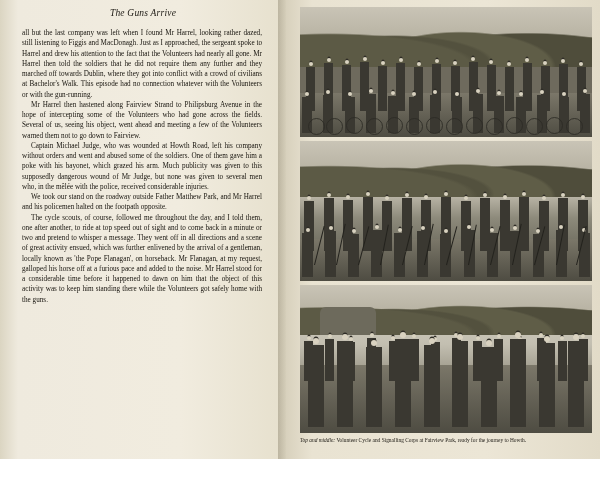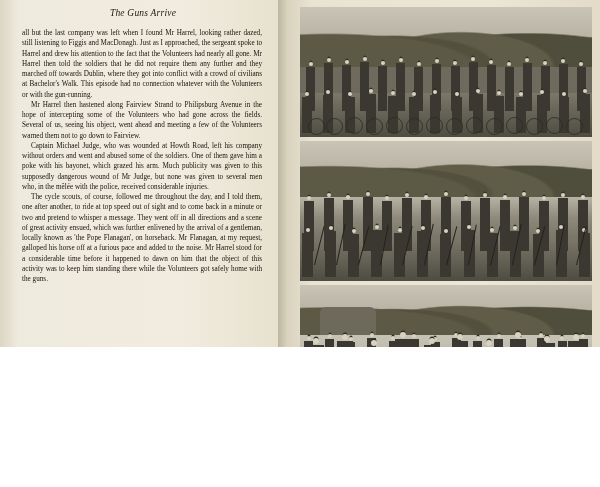--- a/index.html
+++ b/index.html
@@ -3,21 +3,21 @@
 <meta charset="utf-8">
 <style>
   html, body {
     margin: 0;
     padding: 0;
     background: #ffffff;
   }
   .page {
     position: relative;
     width: 600px;
-    height: 347px;
+    height: 459px;
     background: #701a75;
     overflow: hidden;
     font-family: "Liberation Serif", serif;
   }
   
   .text-page {
     position: absolute;
     left: 0;
     top: 0;
     width: 286px;
@@ -185,20 +185,21 @@
 <div class="page">
 
   <div class="text-page">
     <div class="paper-grad"></div>
     <div class="running-head">The Guns Arrive</div>
 
     <div class="body-col">
       <p>all but the last company was left when I found Mr Harrel, looking rather dazed, still listening to Figgis and MacDonagh. Just as I approached, the sergeant spoke to Harrel and drew his attention to the fact that the Volunteers had nearly all gone. Mr Harrel then told the soldiers that he did not require them any further and they marched off towards Dublin, where they got into conflict with a crowd of civilians at Bachelor's Walk. This episode had no connection whatever with the Volunteers or with the gun-running.</p>
       <p class="ind">Mr Harrel then hastened along Fairview Strand to Philipsburg Avenue in the hope of intercepting some of the Volunteers who had gone across the fields. Several of us, seeing his object, went ahead and meeting a few of the Volunteers warned them not to go down to Fairview.</p>
       <p class="ind">Captain Michael Judge, who was wounded at Howth Road, left his company without orders and went and abused some of the soldiers. One of them gave him a poke with his bayonet, which grazed his arm. Much publicity was given to this supposedly dangerous wound of Mr Judge, but none was given to several men who, in the mêlée with the police, received considerable injuries.</p>
+      <p class="ind">We took our stand on the roadway outside Father Matthew Park, and Mr Harrel and his policemen halted on the footpath opposite.</p>
       <p class="ind">The cycle scouts, of course, followed me throughout the day, and I told them, one after another, to ride at top speed out of sight and to come back in a minute or two and pretend to whisper a message. They went off in all directions and a scene of great activity ensued, which was further enlivened by the arrival of a gentleman, locally known as 'the Pope Flanagan', on horseback. Mr Flanagan, at my request, galloped his horse off at a furious pace and added to the noise. Mr Harrel stood for a considerable time before it happened to dawn on him that the object of this activity was to keep him standing there while the Volunteers got safely home with the guns.</p>
     </div>
 
     <div class="folio">134</div>
   </div>
 
   <div class="gutter"></div>
 
   <div class="plate-page">
     <div class="plate-grad"></div>

